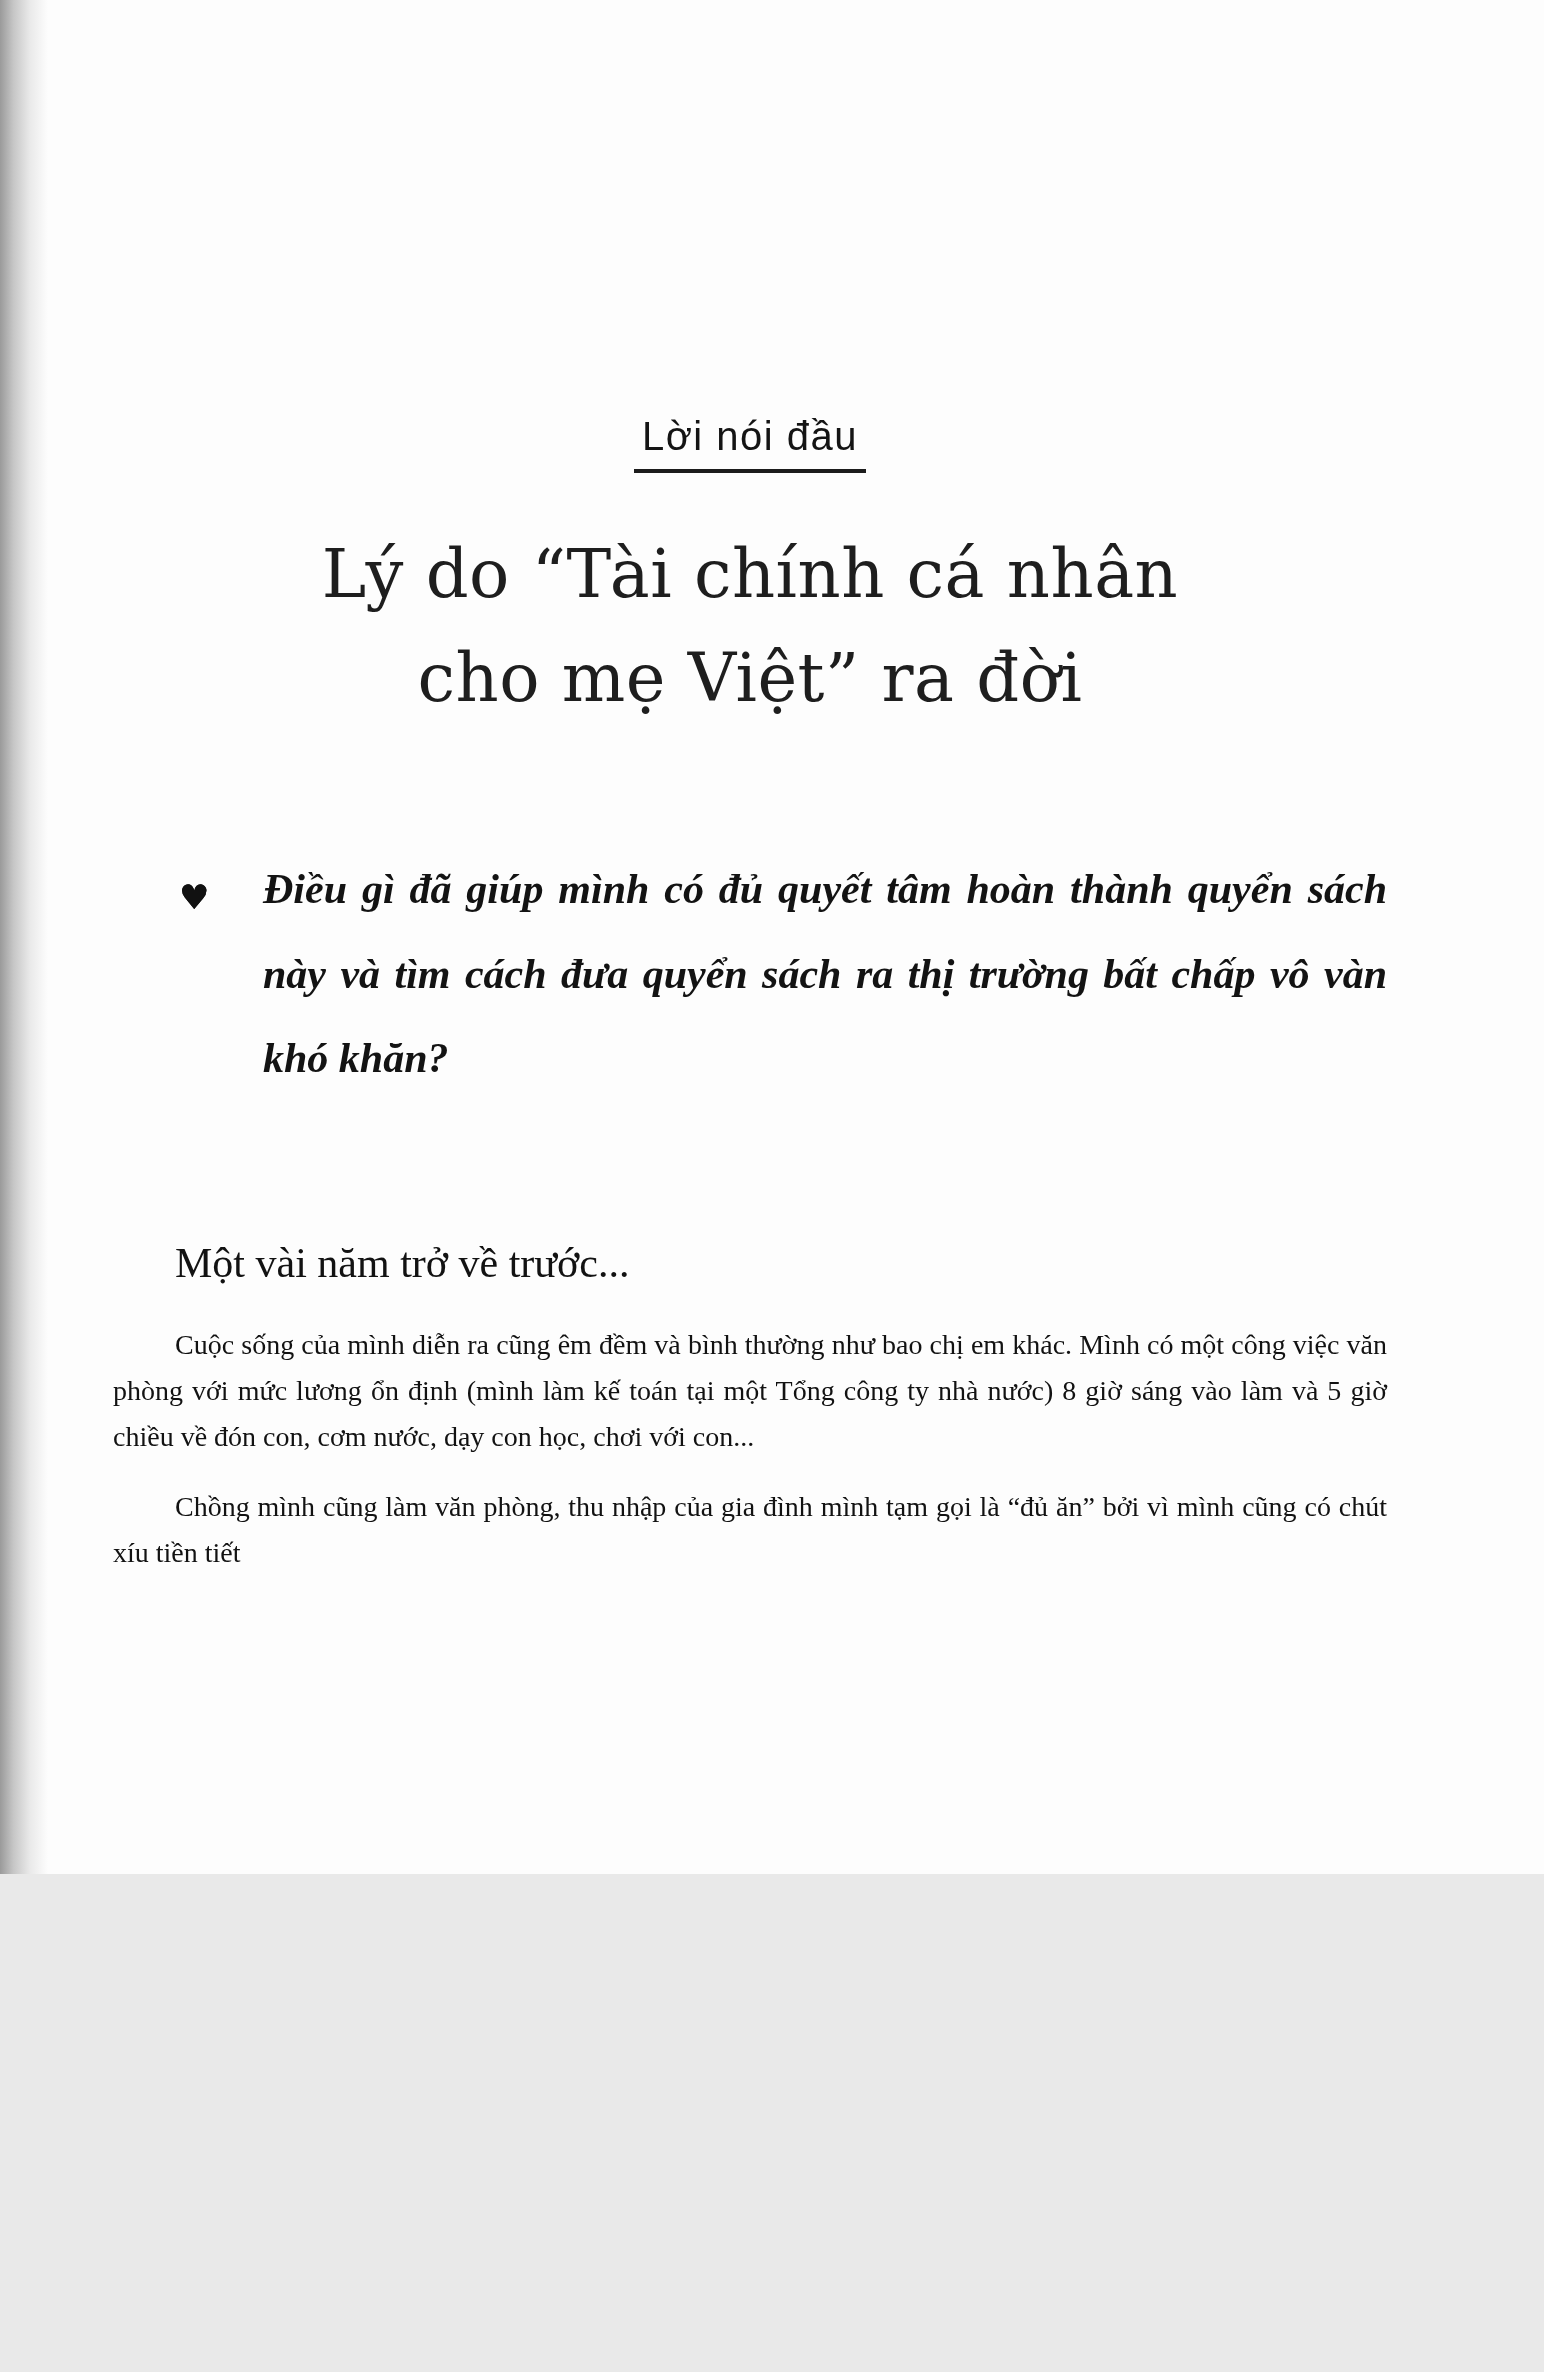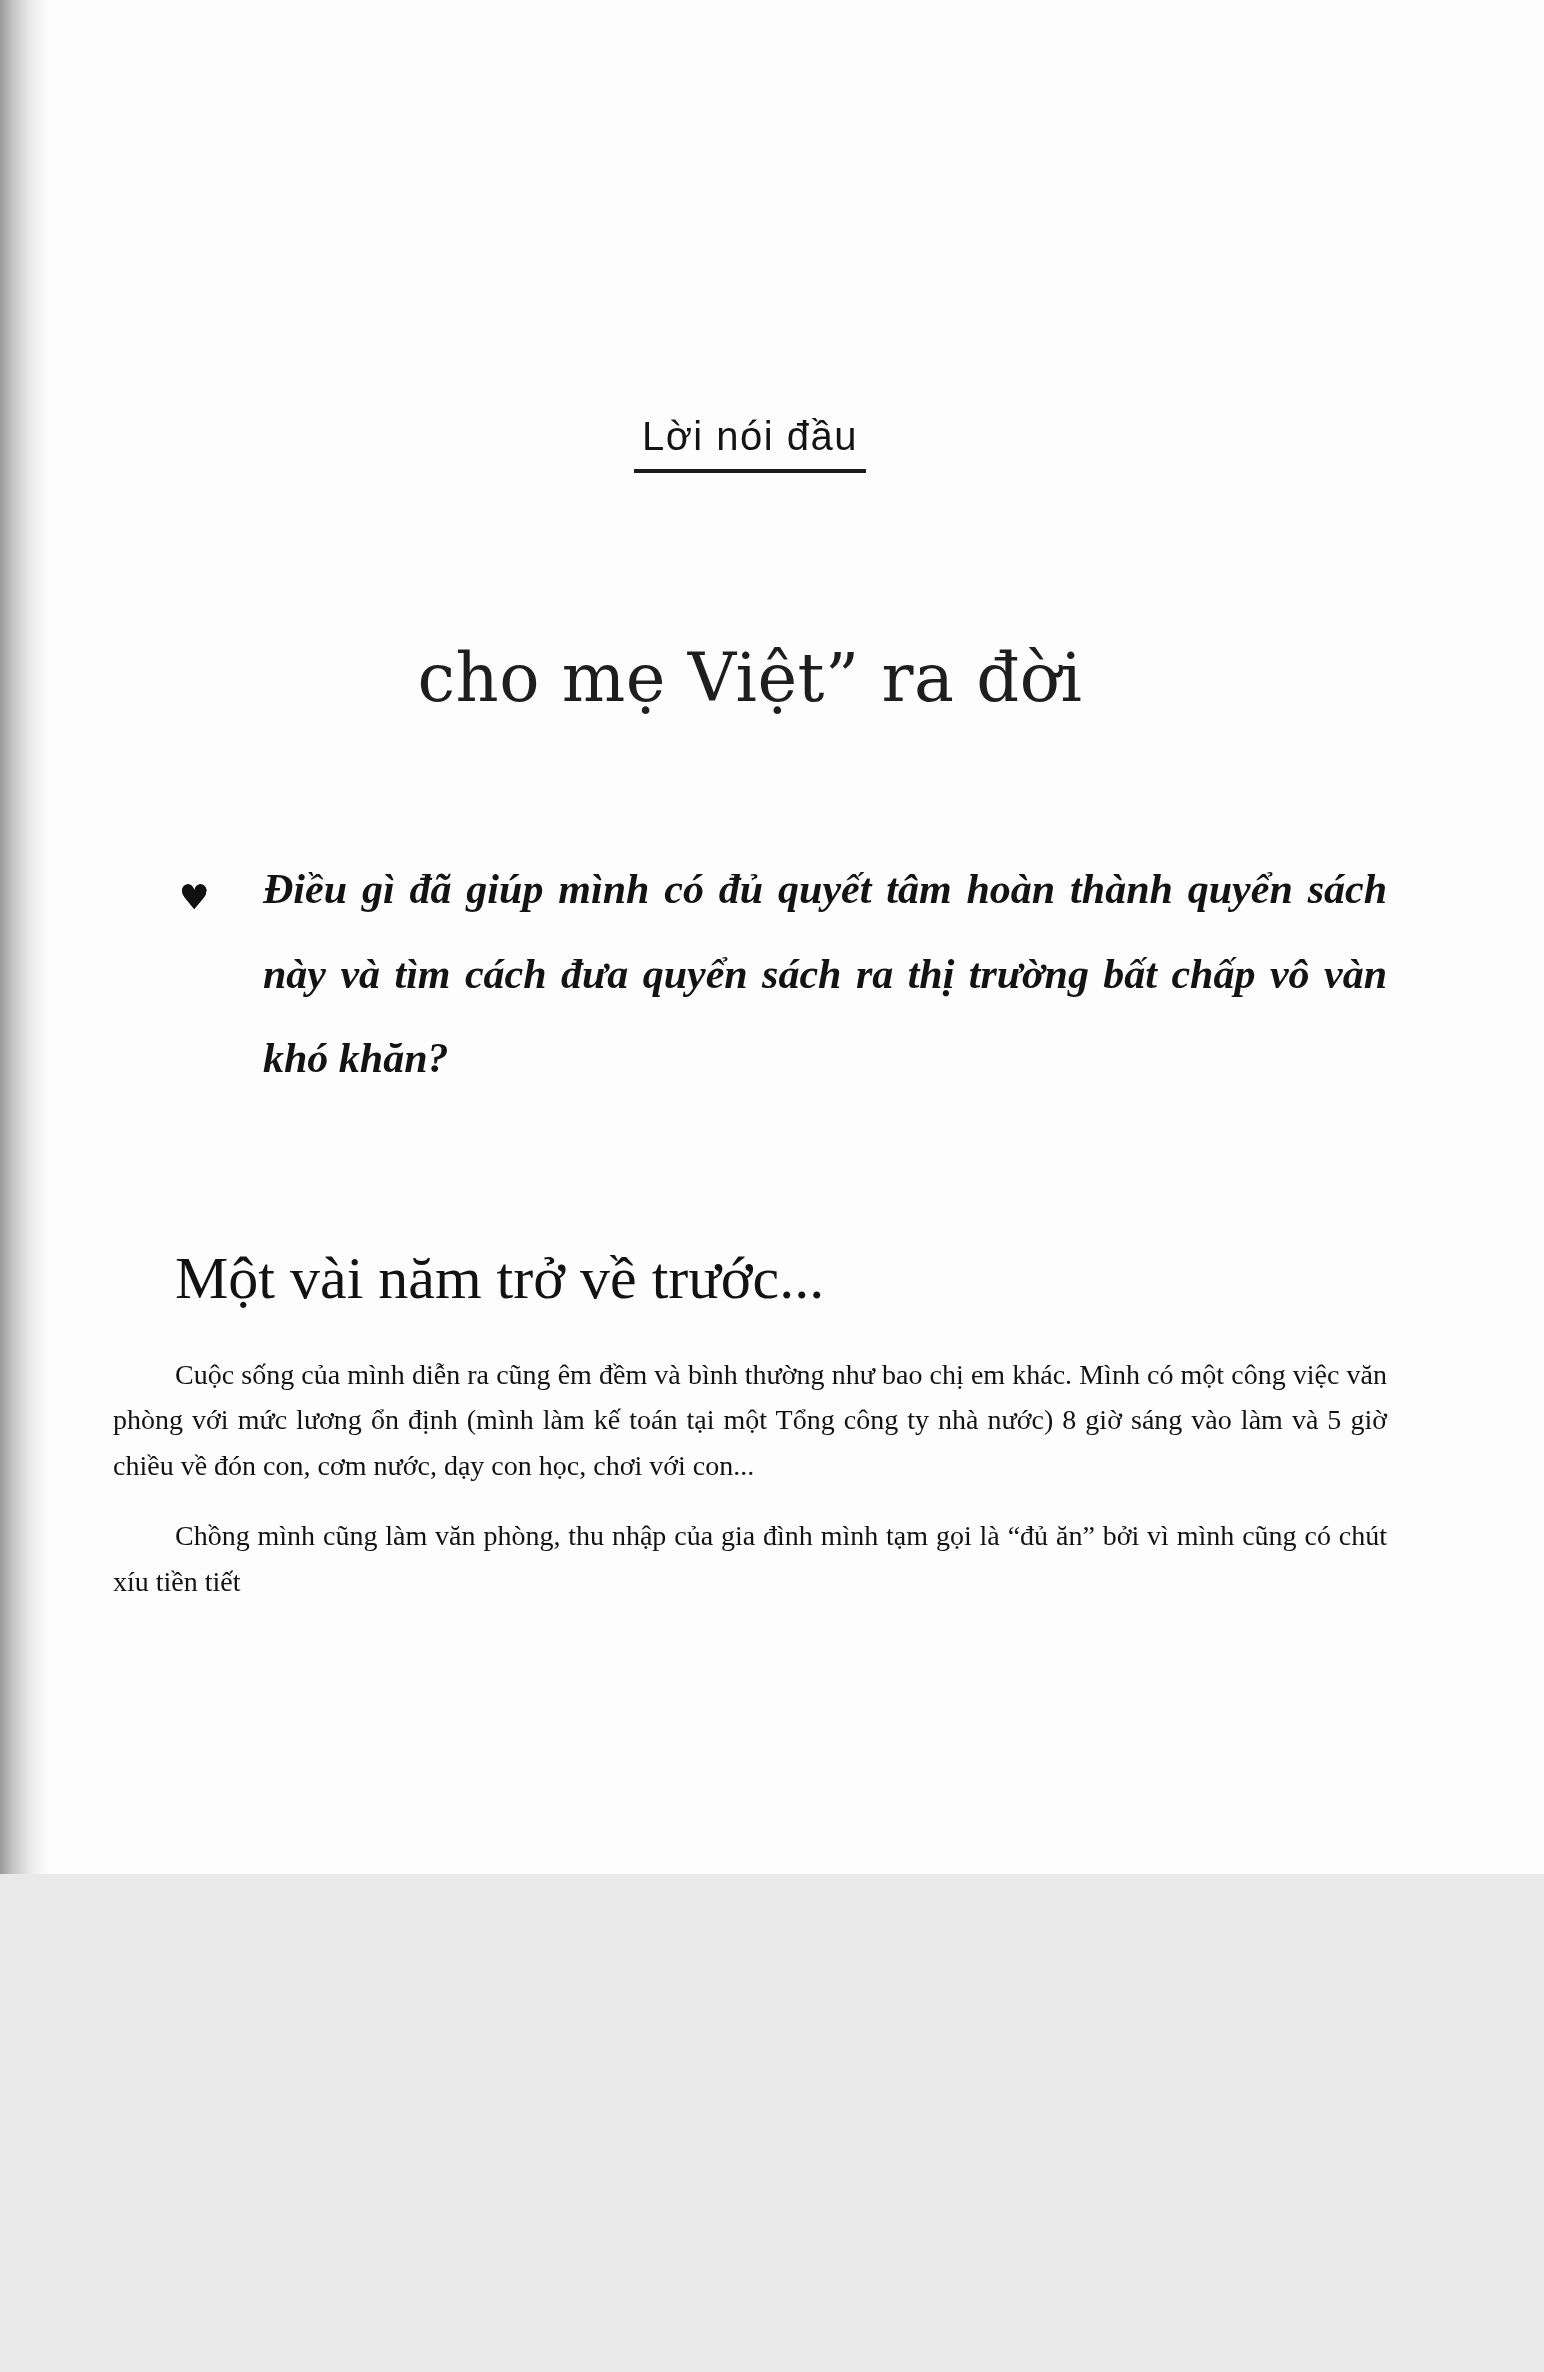--- a/index.html
+++ b/index.html
@@ -80,21 +80,21 @@
     top: 16px;
     font-size: 34px;
     font-style: normal;
     font-weight: 400;
     font-family: "DejaVu Sans", sans-serif;
     color: #111111;
   }
   
   .lead-para {
     margin: 128px 0 0 0;
-    font-size: 60px;
+    font-size: 42px;
     line-height: 1.64;
     text-indent: 62px;
     color: #121212;
   }
   .body-para {
     margin: 24px 0 0 0;
     font-size: 28px;
     line-height: 1.64;
     text-indent: 62px;
     text-align: justify;
@@ -128,21 +128,21 @@
 <div class="page">
   <div class="scan-edge"></div>
 
   <div class="content">
 
     <div class="section-header">
       <span class="label">Lời nói đầu</span>
     </div>
 
     <h1 class="title">
-      <br>
+      <span>Lý do “Tài chính cá nhân</span><br>
       <span>cho mẹ Việt” ra đời</span>
     </h1>
 
     <ul class="bullets">
       <li class="bullet-item">
         <span class="heart">♥</span>
       </li>
       <li class="bullet-item">
         <span class="heart">♥</span>
         <span>Điều gì đã giúp mình có đủ quyết tâm hoàn thành quyển sách này và tìm cách đưa quyển sách ra thị trường bất chấp vô vàn khó khăn?</span>

